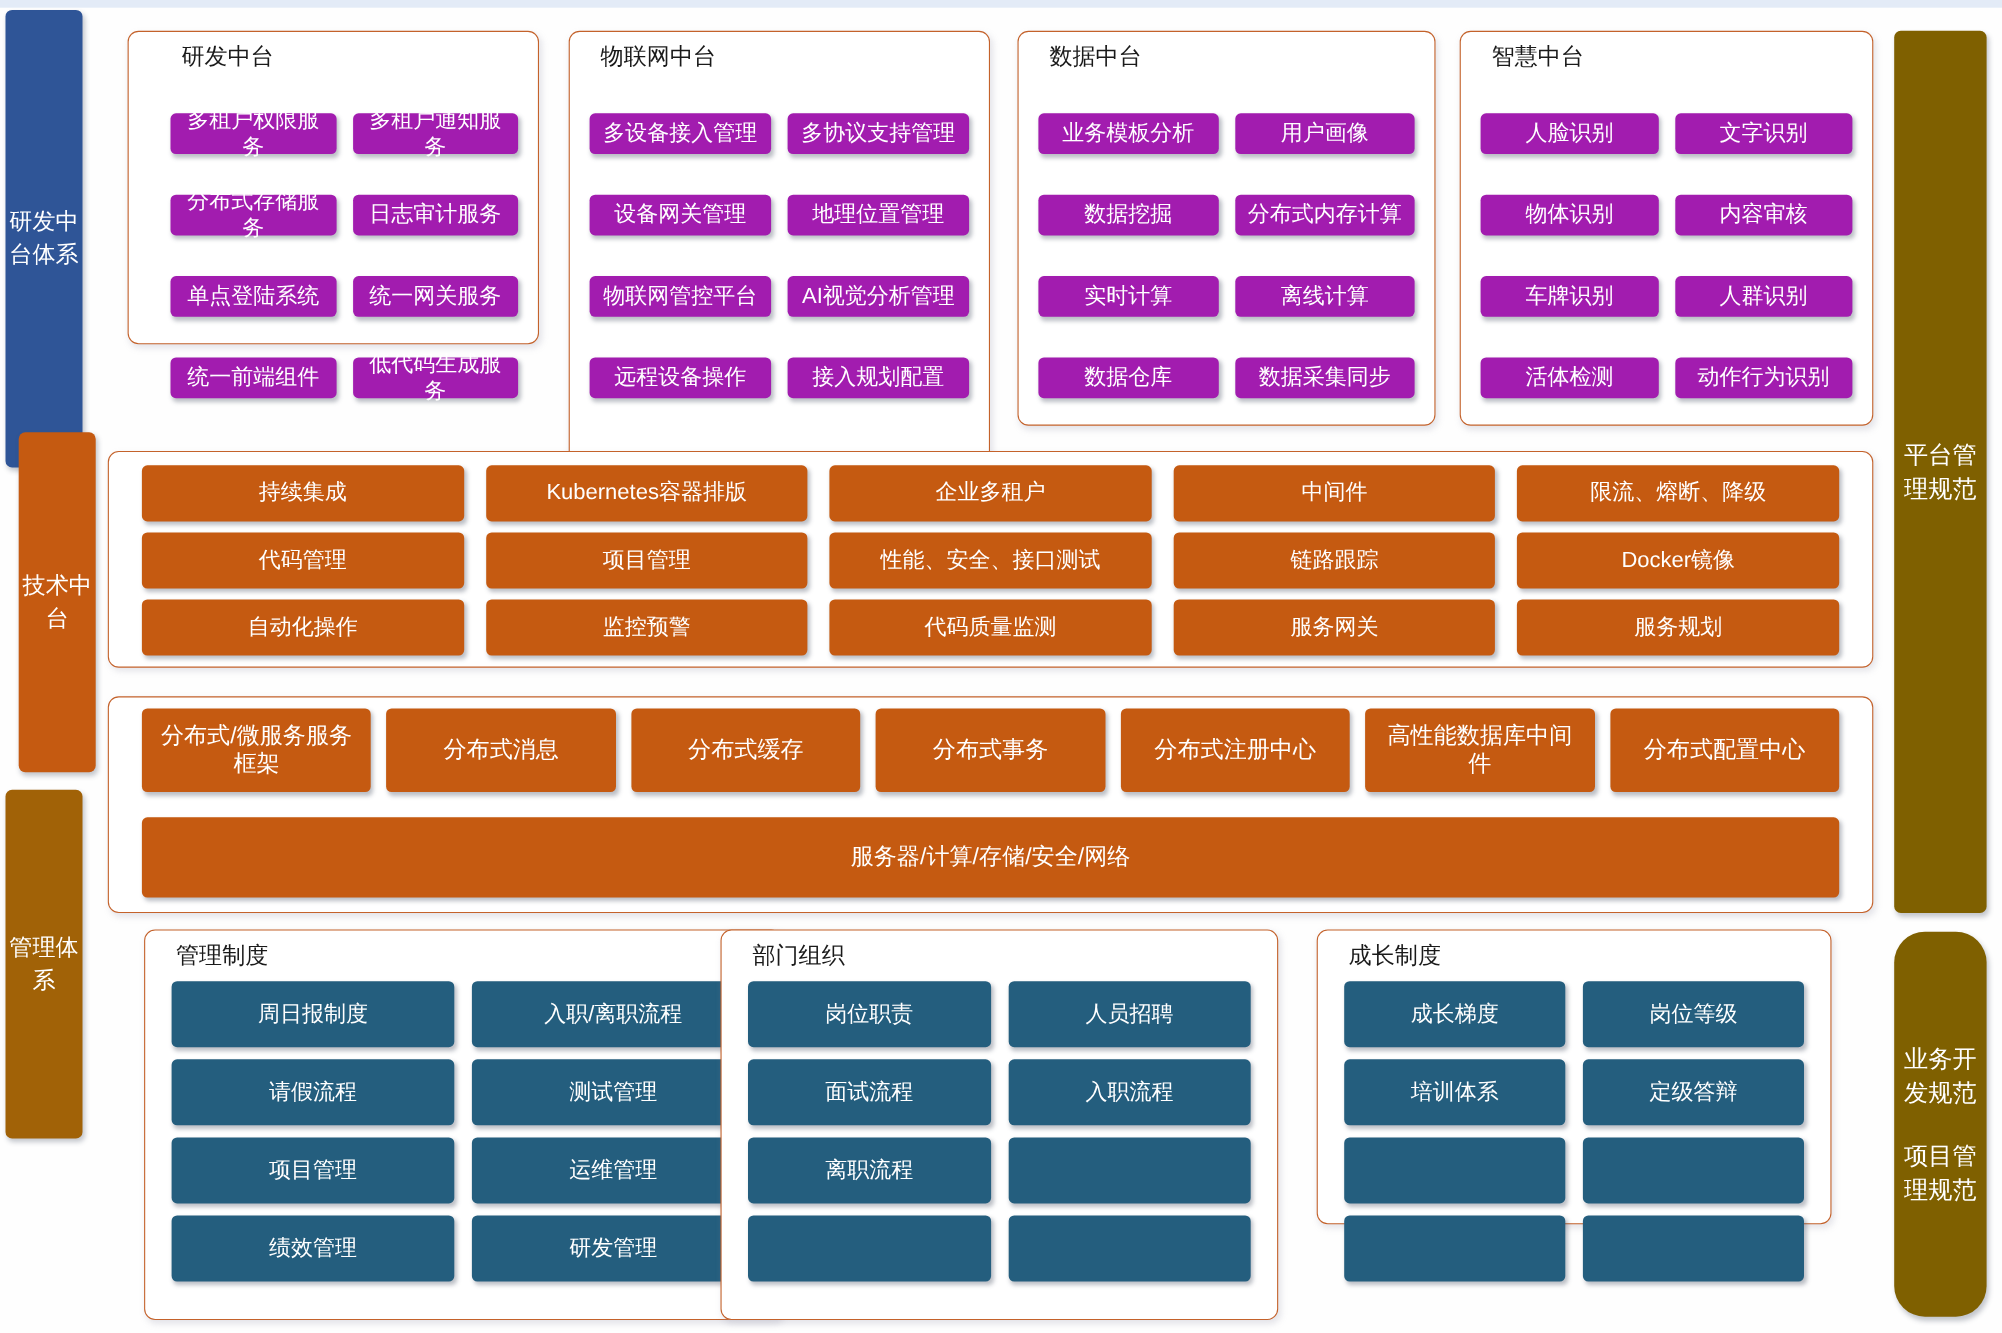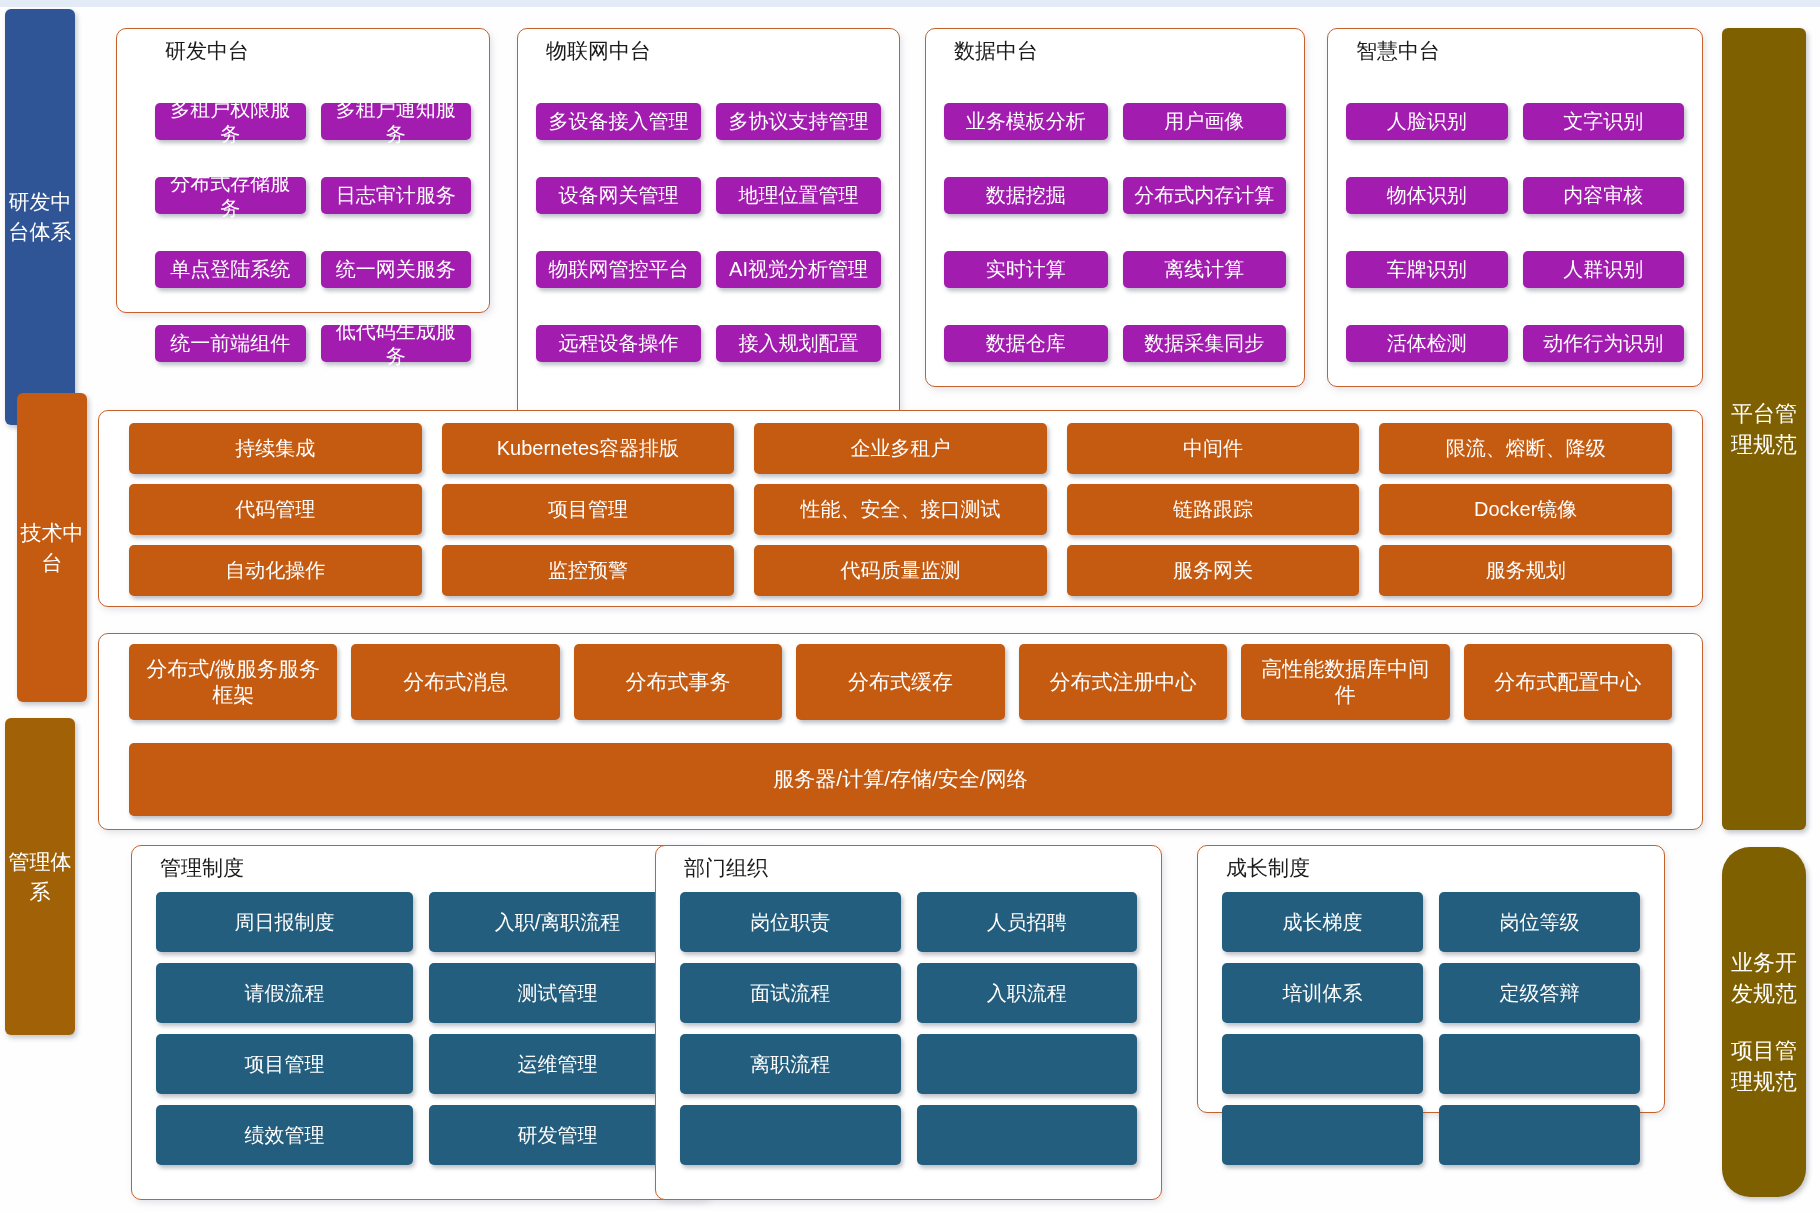--- a/index.html
+++ b/index.html
@@ -137,22 +137,22 @@
       <div class="box orange">代码质量监测</div>
       <div class="box orange">服务网关</div>
       <div class="box orange">服务规划</div>
     </div>
   </section>
 
   <section class="panel" style="left:98px;top:633px;width:1605px;height:197px;">
     <div class="grid7">
       <div class="box orange">分布式/微服务服务框架</div>
       <div class="box orange">分布式消息</div>
+      <div class="box orange">分布式缓存</div>
       <div class="box orange">分布式事务</div>
-      <div class="box orange">分布式缓存</div>
       <div class="box orange">分布式注册中心</div>
       <div class="box orange">高性能数据库中间件</div>
       <div class="box orange">分布式配置中心</div>
     </div>
     <div class="box orange widebar">服务器/计算/存储/安全/网络</div>
   </section>
 
   <section class="panel" style="left:95px;top:845px;width:580px;height:355px;margin-left:36px;">
     <div class="panel-title">管理制度</div>
     <div class="grid2b">

